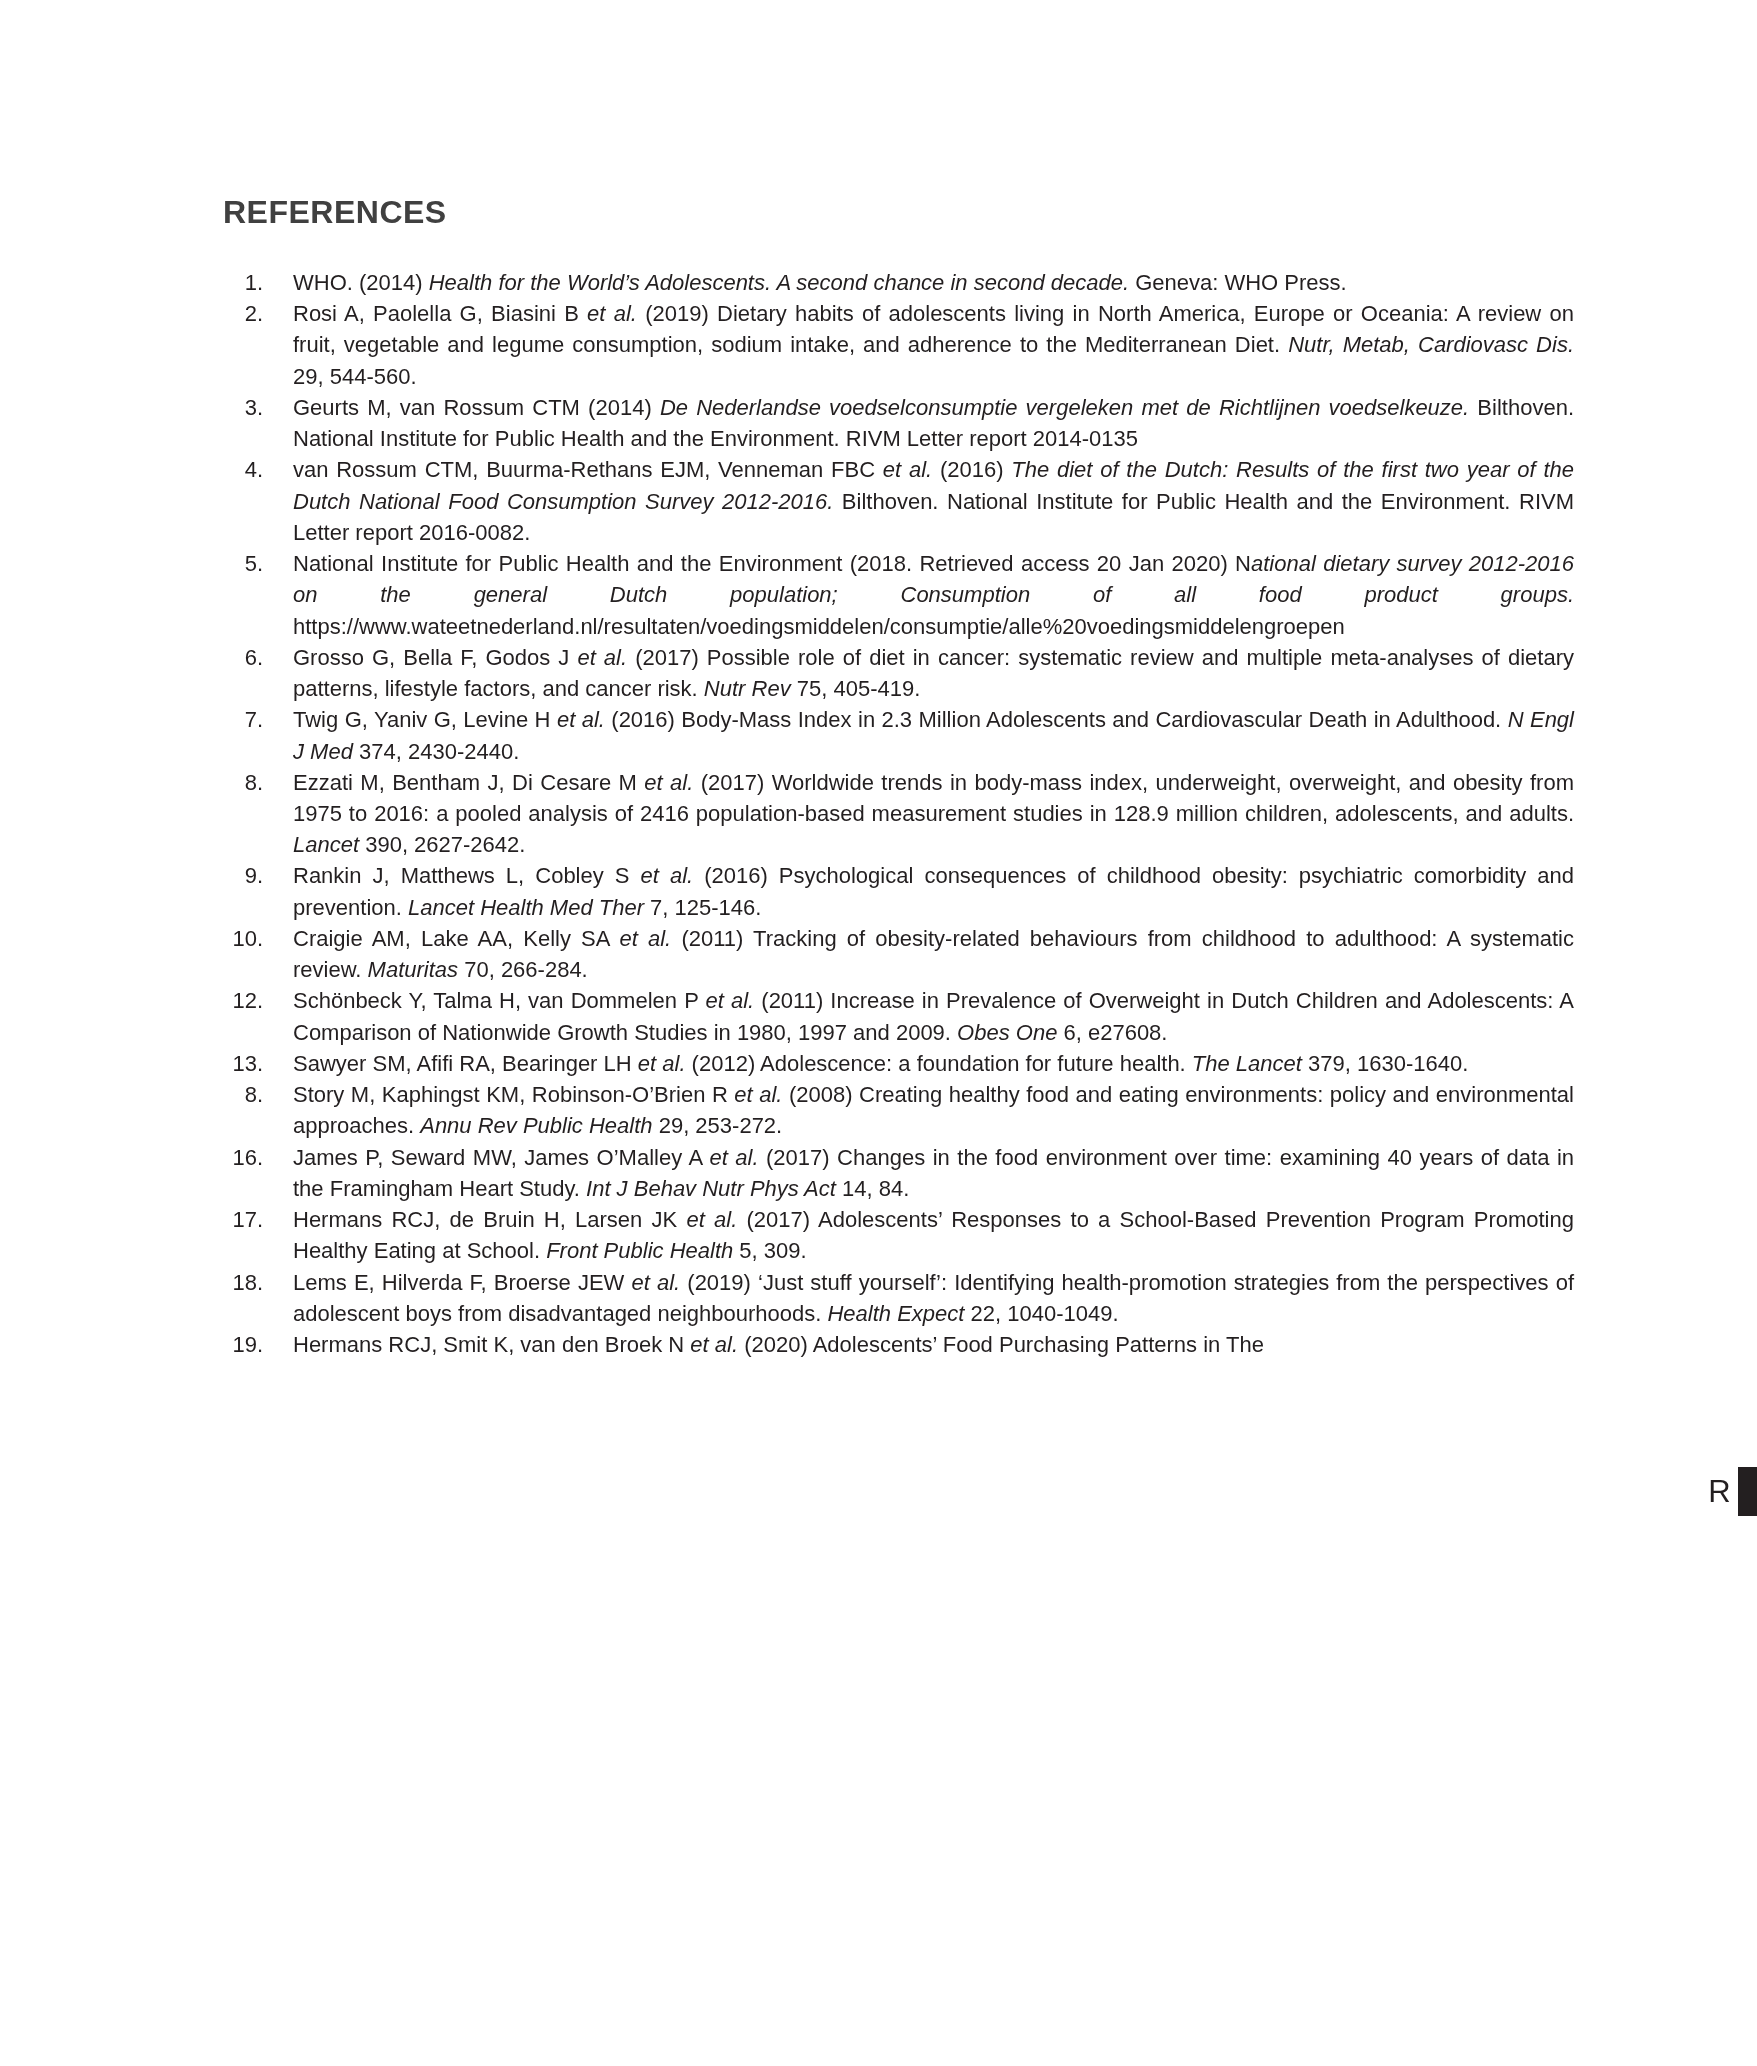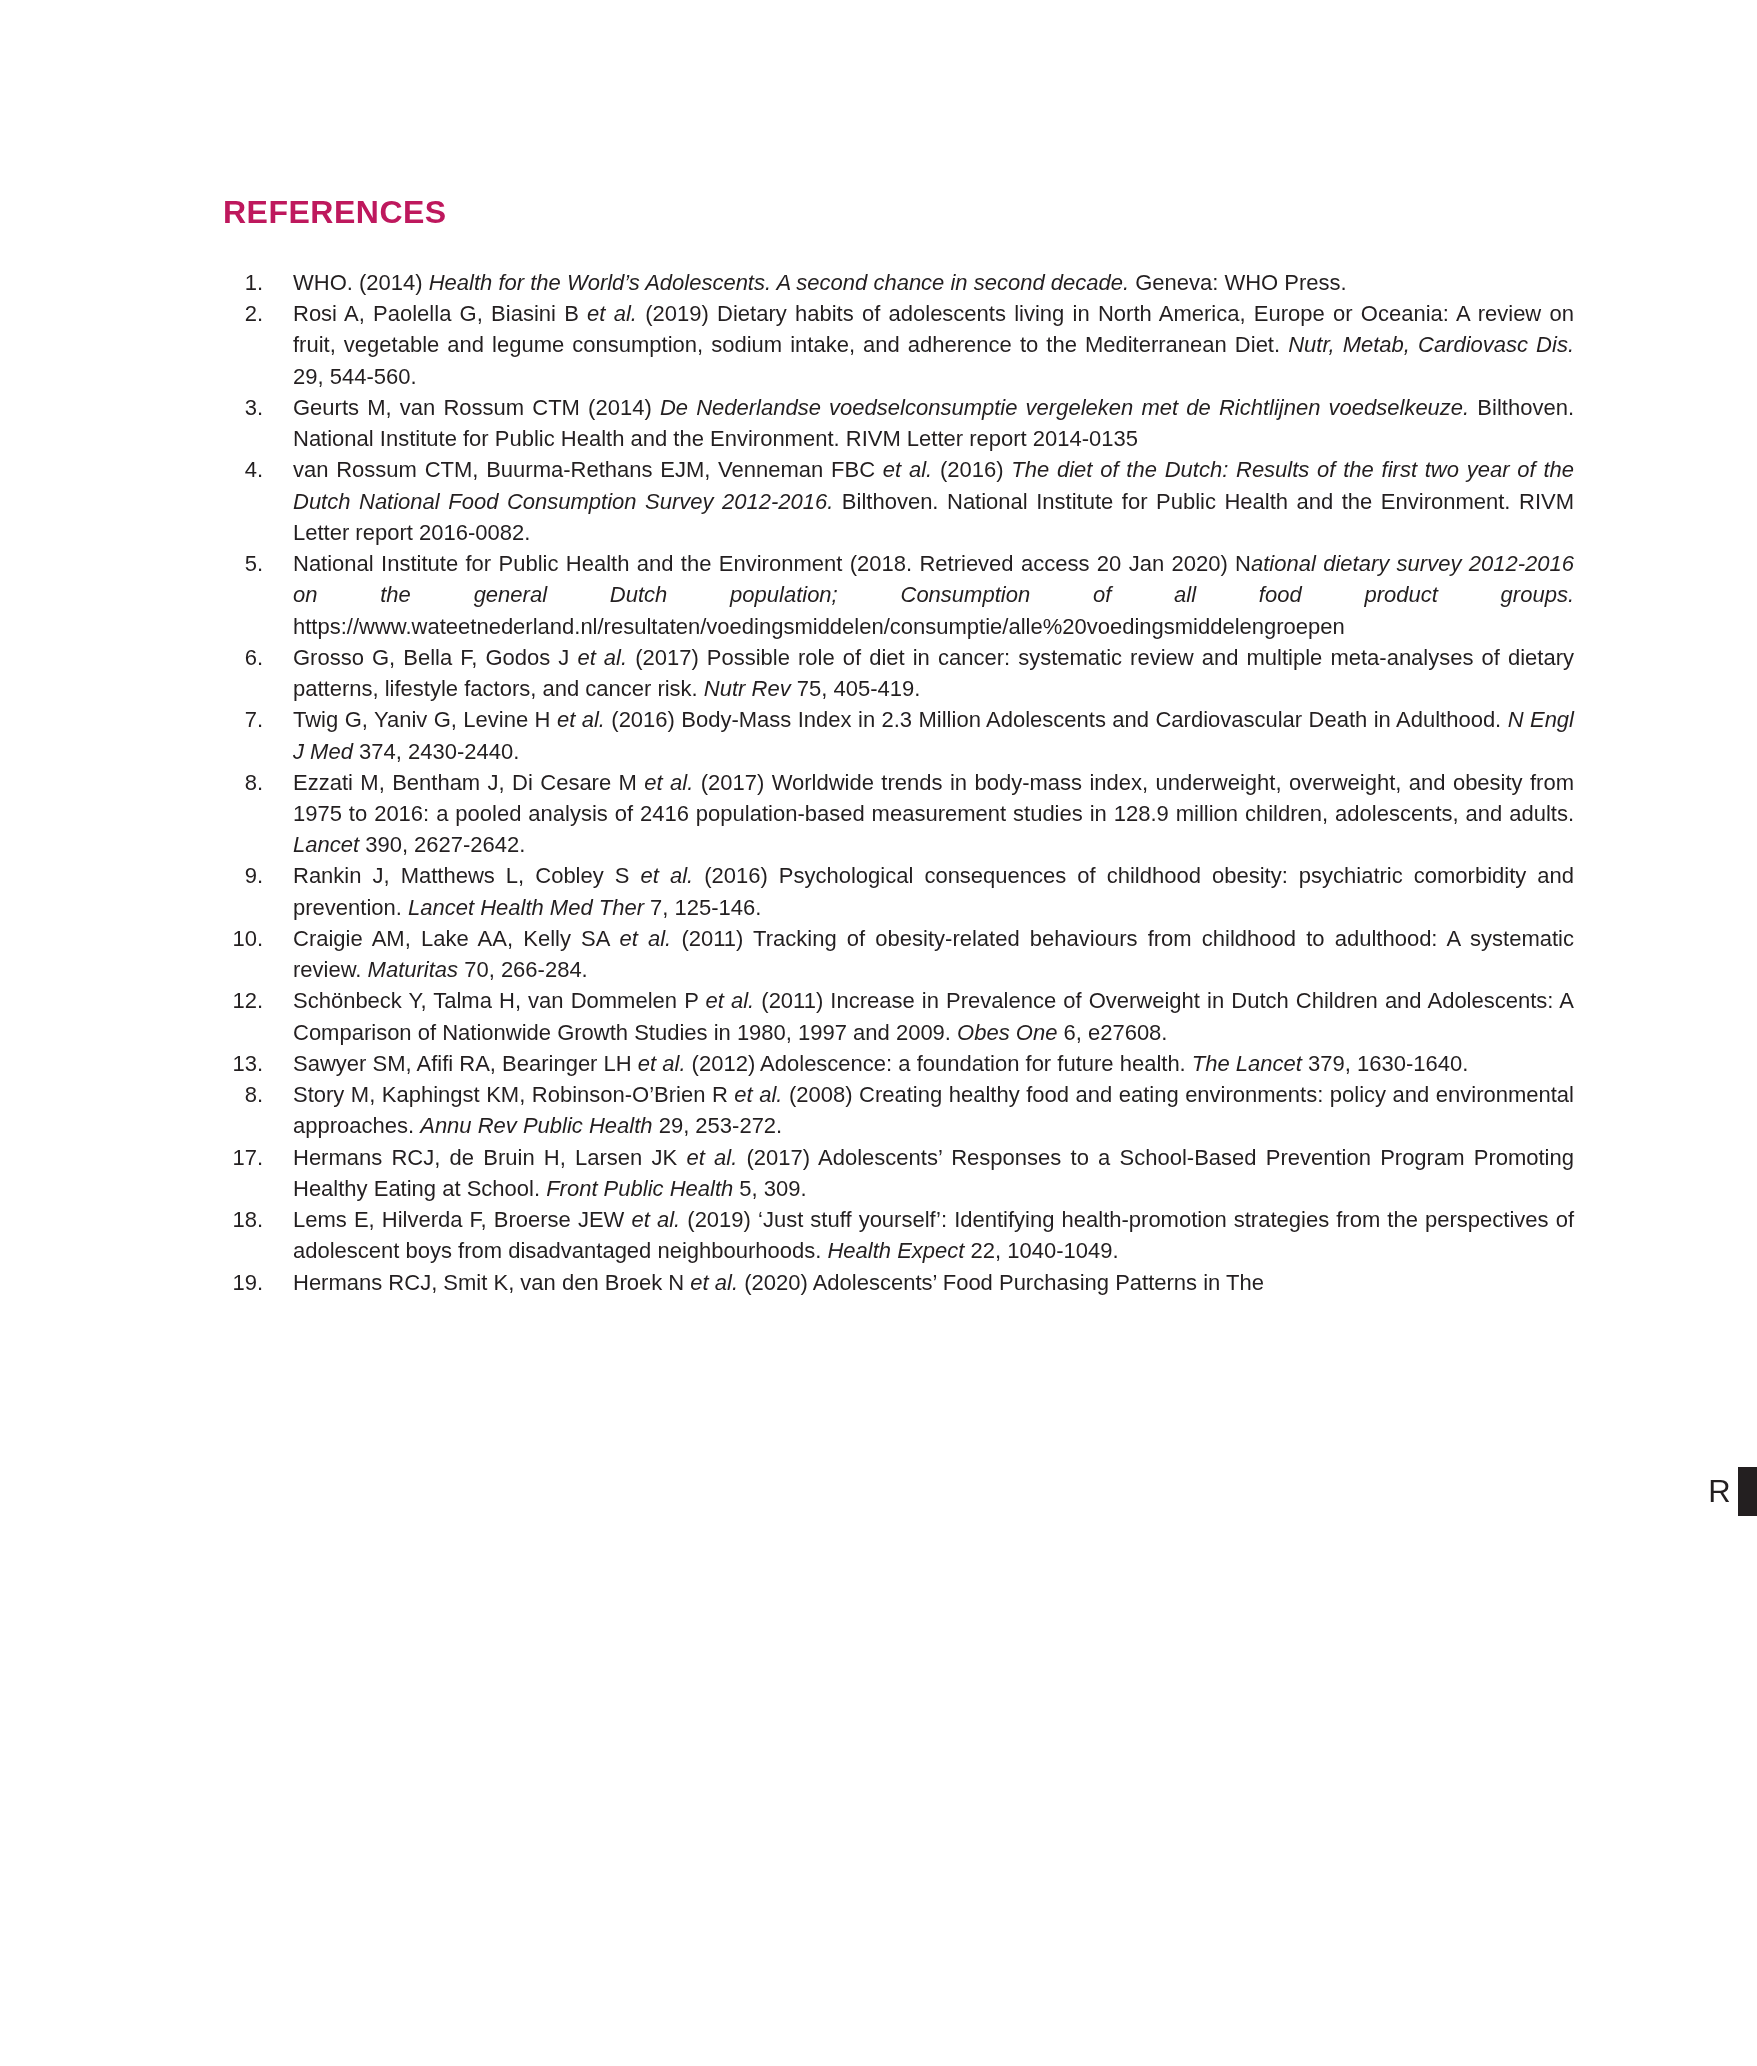--- a/index.html
+++ b/index.html
@@ -22,21 +22,21 @@
   .content {
     position: absolute;
     left: 223px;
     top: 194px;
     width: 1351px;
   }
   .page-title {
     font-size: 32px;
     font-weight: bold;
     letter-spacing: 0.5px;
-    color: #be185d;
+    color: #404040;
     margin: 0 0 36px 0;
   }
   .ref-list {
     list-style: none;
     margin: 0;
     padding: 0;
   }
   .ref-item {
     display: flex;
     align-items: flex-start;
@@ -138,20 +138,24 @@
         </li>
         <li class="ref-item">
           <span class="ref-num">13.</span>
           <span class="ref-text">Sawyer SM, Afifi RA, Bearinger LH <i>et al.</i> (2012) Adolescence: a foundation for future health. <i>The Lancet</i> 379, 1630-1640.</span>
         </li>
         <li class="ref-item">
           <span class="ref-num">8.</span>
           <span class="ref-text">Story M, Kaphingst KM, Robinson-O’Brien R <i>et al.</i> (2008) Creating healthy food and eating environments: policy and environmental approaches. <i>Annu Rev Public Health</i> 29, 253-272.</span>
         </li>
         <li class="ref-item">
+          <span class="ref-num">16.</span>
+          <span class="ref-text">James P, Seward MW, James O’Malley A <i>et al.</i> (2017) Changes in the food environment over time: examining 40 years of data in the Framingham Heart Study. <i>Int J Behav Nutr Phys Act</i> 14, 84.</span>
+        </li>
+        <li class="ref-item">
           <span class="ref-num">17.</span>
           <span class="ref-text">Hermans RCJ, de Bruin H, Larsen JK <i>et al.</i> (2017) Adolescents’ Responses to a School-Based Prevention Program Promoting Healthy Eating at School. <i>Front Public Health</i> 5, 309.</span>
         </li>
         <li class="ref-item">
           <span class="ref-num">18.</span>
           <span class="ref-text">Lems E, Hilverda F, Broerse JEW <i>et al.</i> (2019) ‘Just stuff yourself’: Identifying health-promotion strategies from the perspectives of adolescent boys from disadvantaged neighbourhoods. <i>Health Expect</i> 22, 1040-1049.</span>
         </li>
         <li class="ref-item">
           <span class="ref-num">19.</span>
           <span class="ref-text">Hermans RCJ, Smit K, van den Broek N <i>et al.</i> (2020) Adolescents’ Food Purchasing Patterns in The</span>

